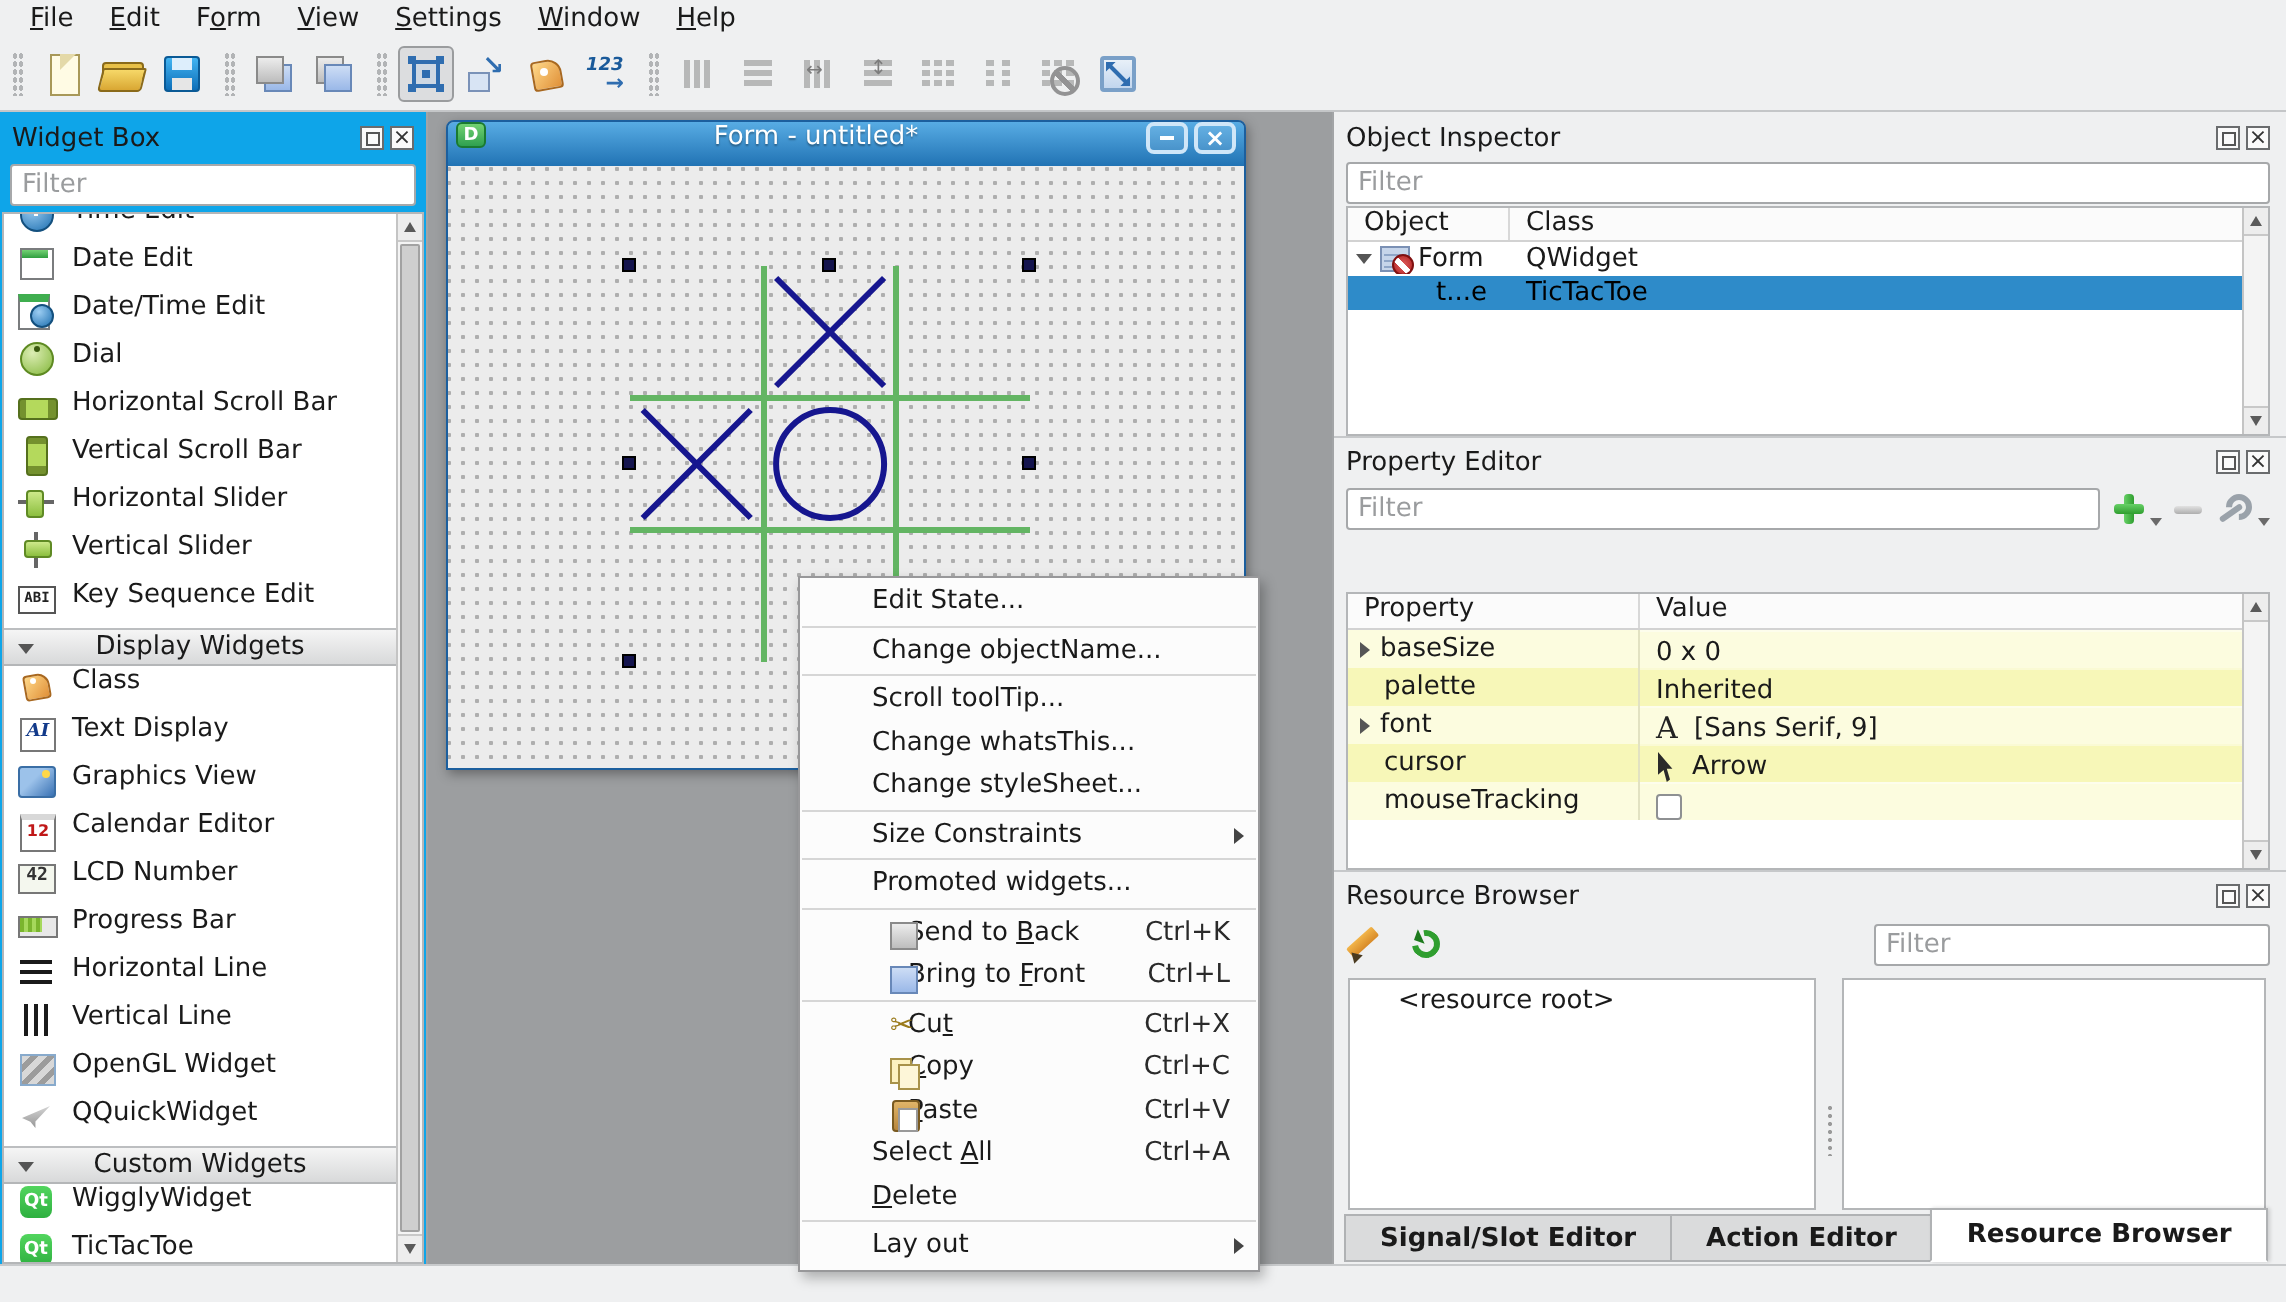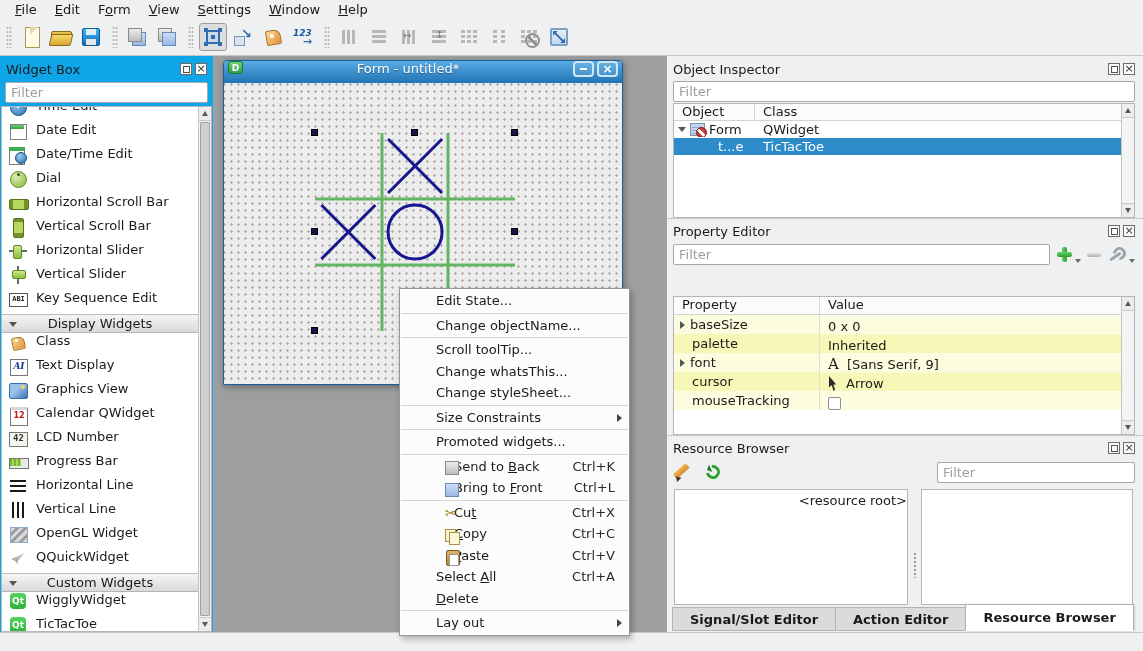--- a/index.html
+++ b/index.html
@@ -83,21 +83,21 @@
   #pe { top:164px; height:215px; }
   #rb { top:381px; height:168px; }
   .rsplit { position:absolute; left:0; right:0; height:1px; background:#c6c8ca; }
 
   
   .oi-tree { position:absolute; left:0; right:0; top:45px; bottom:0; background:#fff; border:1px solid #b4b6b8; padding-right:13px; overflow:hidden; }
   .oi-head { height:17px; display:flex; background:#fbfbfb; border-bottom:1px solid #d2d2d2; }
   .oi-head .c1 { width:81px; padding-left:8px; border-right:1px solid #d8d8d8; }
   .oi-head .c2 { flex:1; padding-left:8px; }
   .oi-row { height:17px; display:flex; align-items:center; }
-  .oi-row.selected { background:#2e8bc9; color:#ffffff; }
+  .oi-row.selected { background:#2e8bc9; color:#000000; }
   .oi-obj { width:81px; display:flex; align-items:center; gap:4px; padding-left:4px; overflow:hidden; }
   .oi-class { flex:1; padding-left:8px; }
   .tree-arrow { width:0; height:0; border-left:4px solid transparent; border-right:4px solid transparent; border-top:5px solid #555; flex:none; }
   .tree-arrow.right { border:none; width:0; height:0; border-top:4px solid transparent; border-bottom:4px solid transparent; border-left:5px solid #555; }
 
   
   .pe-toolbar { position:absolute; top:24px; left:0; right:0; display:flex; align-items:center; gap:5px; }
   .pe-toolbar input { flex:1; }
   .tinydrop { width:0;height:0;border-left:3px solid transparent;border-right:3px solid transparent;border-top:4px solid #6a6a6a; align-self:flex-end; margin:0 0 2px -4px; }
   .pe-objbar { position:absolute; top:57px; left:0; right:0; height:17px; background:#f1f1f1; border:1px solid #c4c6c8; padding:0 4px; line-height:15px; }
@@ -109,21 +109,21 @@
   .pe-row.even { background:#fcfcdf; }
   .pe-row.odd { background:#f7f7b8; }
   .pe-prop { width:146px; display:flex; align-items:center; gap:5px; padding-left:6px; border-right:1px solid #e2e2c2; height:100%; }
   .pe-prop .ind { width:7px; flex:none; }
   .pe-val { flex:1; display:flex; align-items:flex-end; gap:7px; padding-left:8px; height:100%; border-top:1px solid rgba(255,255,255,.4); }
 
   
   .rb-toolbar { position:absolute; top:23px; left:0; right:0; height:24px; display:flex; align-items:center; gap:8px; }
   .rb-toolbar .sp { flex:1; }
   .rb-toolbar input { width:198px; }
-  .rb-pane { position:absolute; top:52px; bottom:0; background:#fff; border:1px solid #b4b6b8;text-align:right; }
+  .rb-pane { position:absolute; top:52px; bottom:0; background:#fff; border:1px solid #b4b6b8; }
   #rb-left { left:1px; width:234px; padding:3px 0 0 24px; }
   #rb-right { left:248px; right:2px; }
   .rb-splitdots { position:absolute; left:240px; top:115px; width:4px; height:26px; background-image:radial-gradient(#9a9a9a 1px, transparent 1.1px); background-size:4px 4px; }
 
   
   #tabs { position:absolute; left:5px; bottom:1px; display:flex; align-items:flex-end; }
   .tab { height:24px; padding:0 17px; display:flex; align-items:center; background:#dadbdc; border:1px solid #b0b2b4; margin-right:-1px;font-weight:bold; }
   .tab.active { background:#fff; height:27px; border-bottom:1px solid #fff; box-shadow:1px 0 2px rgba(0,0,0,.15); }
 
   
@@ -420,21 +420,21 @@
         <div class="wb-item">
           <span class="icon ic-text-browser-icon wi"></span>
           <span class="wb-label">Text Display</span>
         </div>
         <div class="wb-item">
           <span class="icon ic-graphics-view-icon wi"></span>
           <span class="wb-label">Graphics View</span>
         </div>
         <div class="wb-item">
           <span class="icon ic-calendar-widget-icon wi"></span>
-          <span class="wb-label">Calendar QWidget</span>
+          <span class="wb-label">Calendar Editor</span>
         </div>
         <div class="wb-item">
           <span class="icon ic-lcd-number-icon wi"></span>
           <span class="wb-label">LCD Number</span>
         </div>
         <div class="wb-item">
           <span class="icon ic-progress-bar-icon wi"></span>
           <span class="wb-label">Progress Bar</span>
         </div>
         <div class="wb-item">

